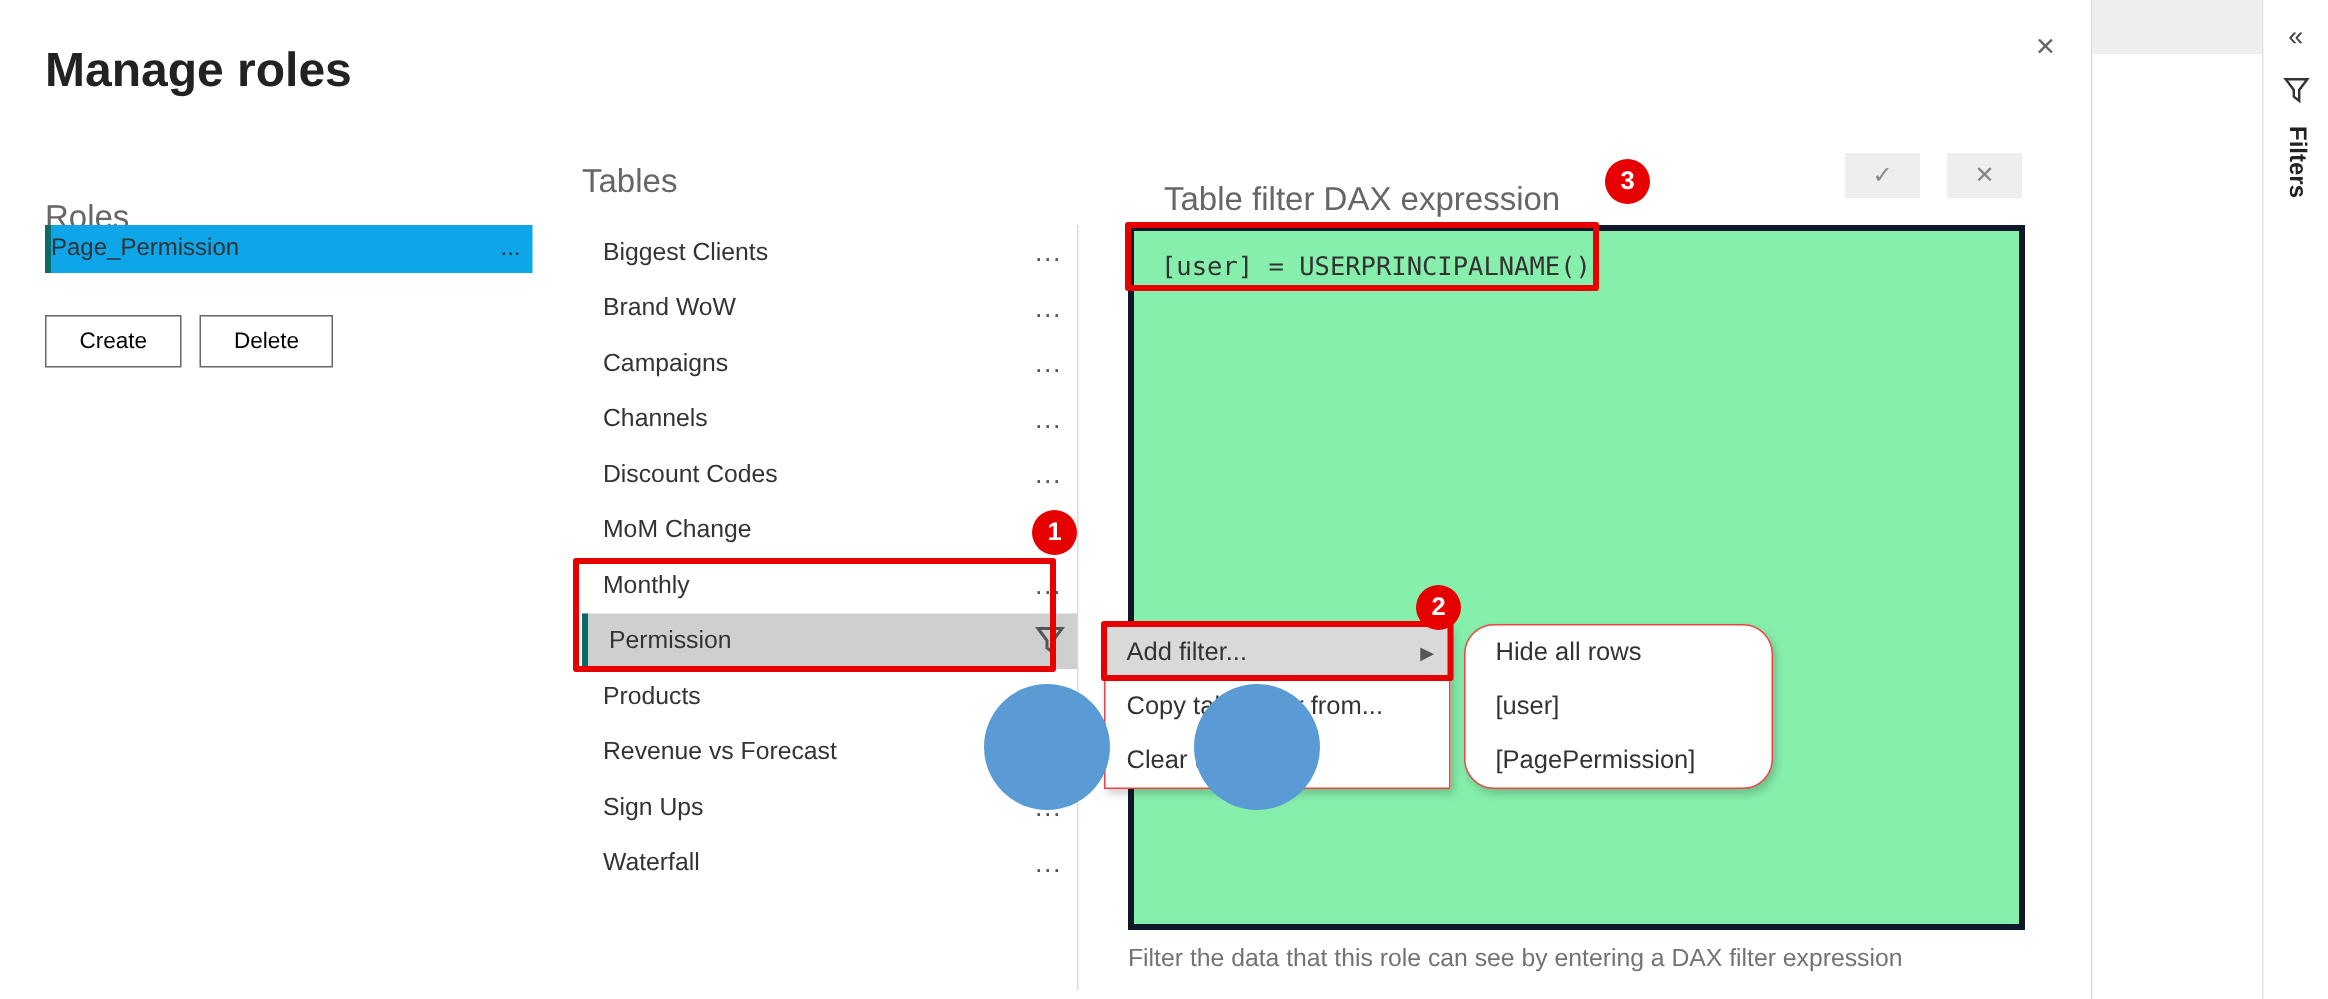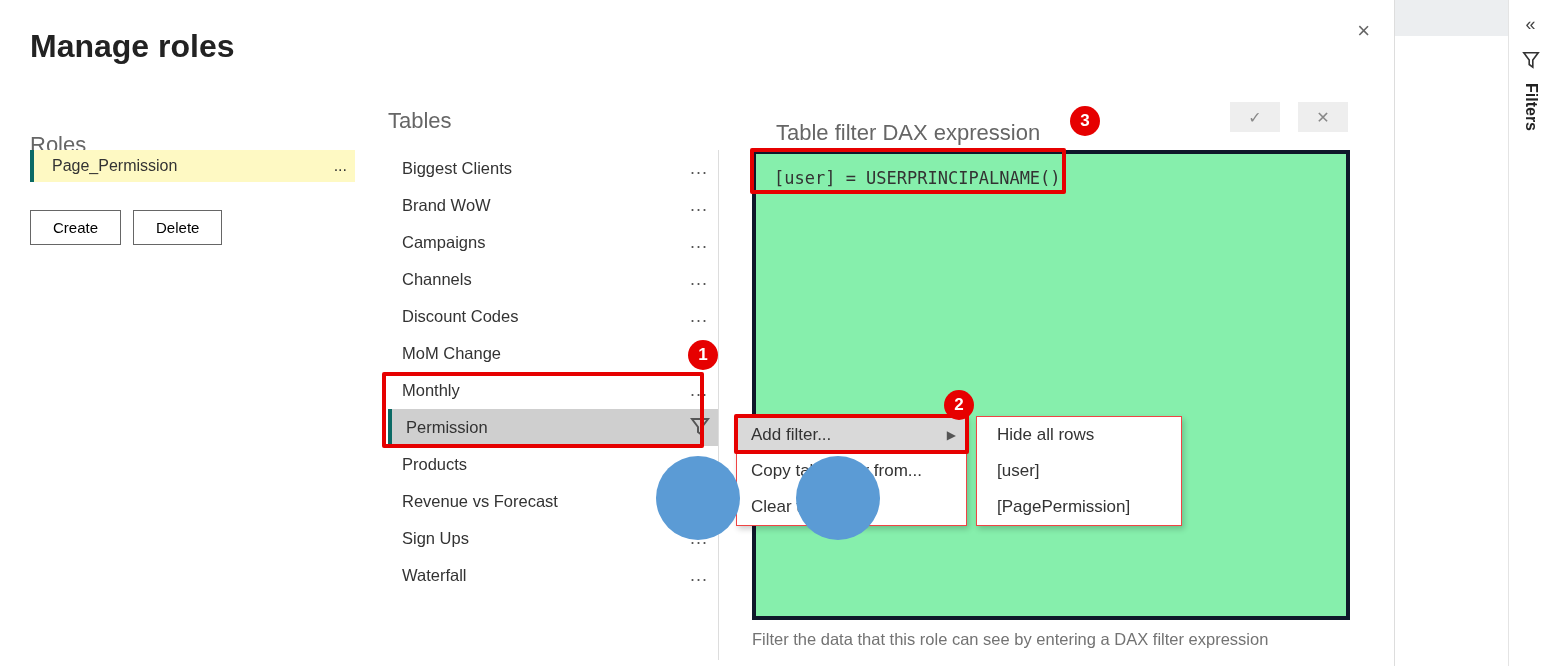--- a/index.html
+++ b/index.html
@@ -6,41 +6,41 @@
   html, body { margin: 0; padding: 0; font-family: "Segoe UI", Arial, sans-serif; color: #333; background: #fff; }
   .stage { position: relative; width: 1552px; height: 666px; overflow: hidden; }
   .dialog { position: absolute; left: 0; top: 0; width: 1395px; height: 666px; background: #fff; border-right: 1px solid #ddd; }
   .close-x { position: absolute; top: 18px; right: 24px; font-size: 22px; color: #666; cursor: pointer; }
   .title { position: absolute; left: 30px; top: 28px; font-size: 32px; font-weight: 600; color: #222; }
   .col-label { position: absolute; font-size: 22px; color: #666; font-weight: 400; }
   .roles-col { left: 30px; top: 96px; margin-top: 36px; }
   .tables-col { left: 388px; top: 108px; }
   .dax-col { left: 776px; top: 108px; margin-top: 12px; }
   .roles-list { position: absolute; left: 30px; top: 150px; width: 325px; }
-  .role-item { height: 32px; display: flex; align-items: center; padding-left: 18px; background: #fef9c3; border-left: 4px solid #0b6a65; cursor: pointer; position: relative; }
+  .role-item { height: 32px; display: flex; align-items: center; padding-left: 0; background: #0ea5e9; border-left: 4px solid #0b6a65; cursor: pointer; position: relative; }
   .role-item .more { position: absolute; right: 8px; color: #333; }
   .btn-row { position: absolute; left: 30px; top: 210px; display: flex; gap: 12px; }
   .btn { border: 1px solid #666; background: #fff; padding: 8px 22px; font-size: 15px; cursor: pointer; }
   .tables-list { position: absolute; left: 388px; top: 150px; width: 330px; }
   .table-item { height: 37px; display: flex; align-items: center; padding-left: 14px; font-size: 16.5px; cursor: pointer; position: relative; }
   .table-item .more { position: absolute; right: 10px; color: #555; font-size: 18px; letter-spacing: 1px; }
   .table-item.selected { background: #cfcfcf; border-left: 4px solid #0b6a65; padding-left: 14px; }
   .table-item.selected .filter-icon { position: absolute; right: 8px; top: 8px; }
   .divider-v { position: absolute; left: 718px; top: 150px; width: 1px; height: 510px; background: #ddd; }
   .action-btns { position: absolute; top: 102px; right: 46px; display: flex; gap: 18px; }
   .action-btn { width: 50px; height: 30px; background: #eee; display: flex; align-items: center; justify-content: center; font-size: 16px; color: #888; cursor: pointer; }
   .dax-box { position: absolute; left: 752px; top: 150px; width: 598px; height: 470px; border: 4px solid #0f172a; background: #86efac; }
   .dax-text { font-family: Consolas, monospace; font-size: 17px; padding: 14px 18px; white-space: pre; }
   .help-text { position: absolute; left: 752px; top: 630px; width: 598px; font-size: 16.5px; color: #737373; }
   .context-menu { position: absolute; background: #fff; border: 1px solid #ef4444; box-shadow: 2px 3px 6px rgba(0,0,0,0.2); }
   .cm1 { left: 736px; top: 416px; width: 231px; }
   .cm1 .cm-item { height: 36px; display: flex; align-items: center; padding: 0 14px; font-size: 17px; cursor: pointer; position: relative; }
   .cm1 .cm-item.active { background: #d9d9d9; }
   .cm1 .cm-item .sub-arrow { position: absolute; right: 10px; font-size: 12px; color: #555; }
-  .cm2 { left: 976px; top: 416px; width: 206px; }
+  .cm2 { left: 976px; top: 416px; width: 206px; border-radius: 20px; }
   .cm2 .cm-item { height: 36px; display: flex; align-items: center; padding: 0 20px; font-size: 17px; cursor: pointer; }
   .callout-red { position: absolute; border: 4px solid #e60000; border-radius: 2px; pointer-events: none; }
   .callout-badge { position: absolute; width: 30px; height: 30px; border-radius: 50%; background: #e60000; color: #fff; font-weight: 700; font-size: 17px; display: flex; align-items: center; justify-content: center; pointer-events: none; }
   .blue-circle { position: absolute; width: 84px; height: 84px; border-radius: 50%; background: #5b9bd5; pointer-events: none; }
   .filters-rail { position: absolute; right: 0; top: 0; width: 44px; height: 666px; background: #fff; border-left: 1px solid #e4e4e4; display: flex; flex-direction: column; align-items: center; padding-top: 14px; gap: 16px; }
   .filters-rail .collapse-icon { font-size: 18px; color: #444; cursor: pointer; }
   .filters-rail .funnel-icon { width: 18px; height: 18px; }
   .filters-rail .rail-label { writing-mode: vertical-rl; font-size: 16px; font-weight: 600; color: #222; margin-top: -6px; }
   .strip { position: absolute; left: 1395px; top: 0; width: 113px; height: 36px; background: #eceef0; }
 </style>

